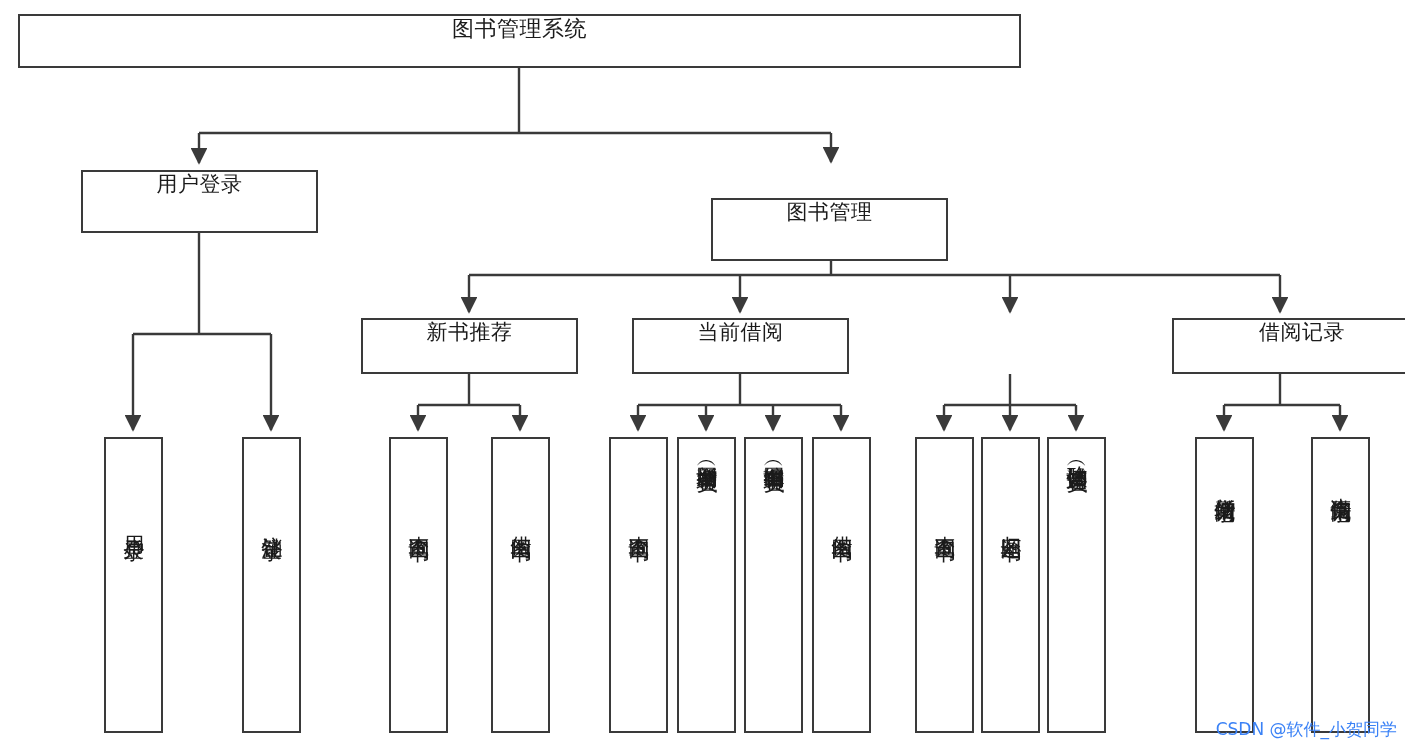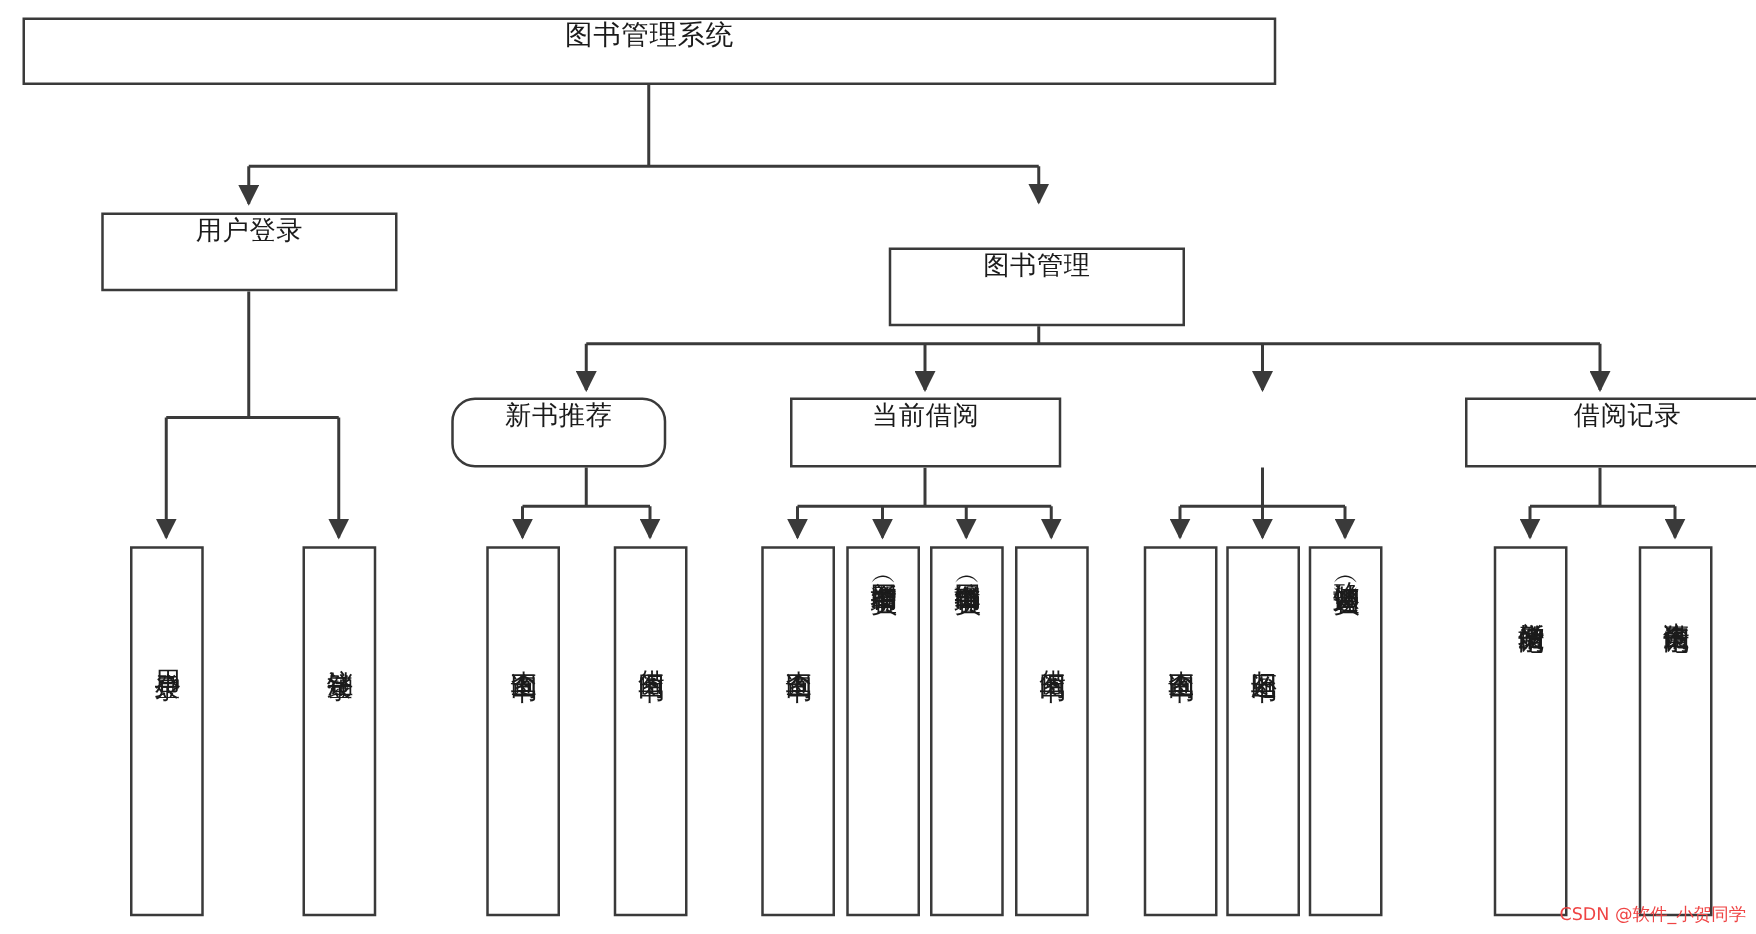--- a/index.html
+++ b/index.html
@@ -65,22 +65,22 @@
     letter-spacing: 2px;
     text-align: left;
   }
   .node.v.tall-text .node-label {
     letter-spacing: 1px;
   }
   #watermark {
     position: absolute;
     right: 8px;
     bottom: 6px;
-    font-size: 14px;
-    color: #ef4444;
+    font-size: 17px;
+    color: #3b82f6;
     z-index: 5;
     white-space: pre;
   }
 </style>
 </head>
 <body>
 
 <div id="diagram-canvas">
 
   <svg id="edge-layer" viewBox="0 0 1405 747" width="1405" height="747" xmlns="http://www.w3.org/2000/svg">
@@ -137,21 +137,21 @@
     <span class="node-label">图书管理系统</span>
   </div>
 
   <div class="node h" style="left:81px; top:170px; width:237px; height:63px;">
     <span class="node-label">用户登录</span>
   </div>
   <div class="node h" style="left:711px; top:170px; width:237px; height:63px;margin-top:28px;">
     <span class="node-label">图书管理</span>
   </div>
 
-  <div class="node h" style="left:361px; top:318px; width:172px; height:56px;border-radius:19px;">
+  <div class="node h" style="left:361px; top:318px; width:217px; height:56px;">
     <span class="node-label">新书推荐</span>
   </div>
   <div class="node h" style="left:632px; top:318px; width:217px; height:56px;">
     <span class="node-label">当前借阅</span>
   </div>
   <div class="node h" style="left:1172px; top:318px; width:260px; height:56px;">
     <span class="node-label">借阅记录</span>
   </div>
 
   <div class="node v" style="left:104px; top:437px; width:59px; height:296px; padding-top:80px;">

